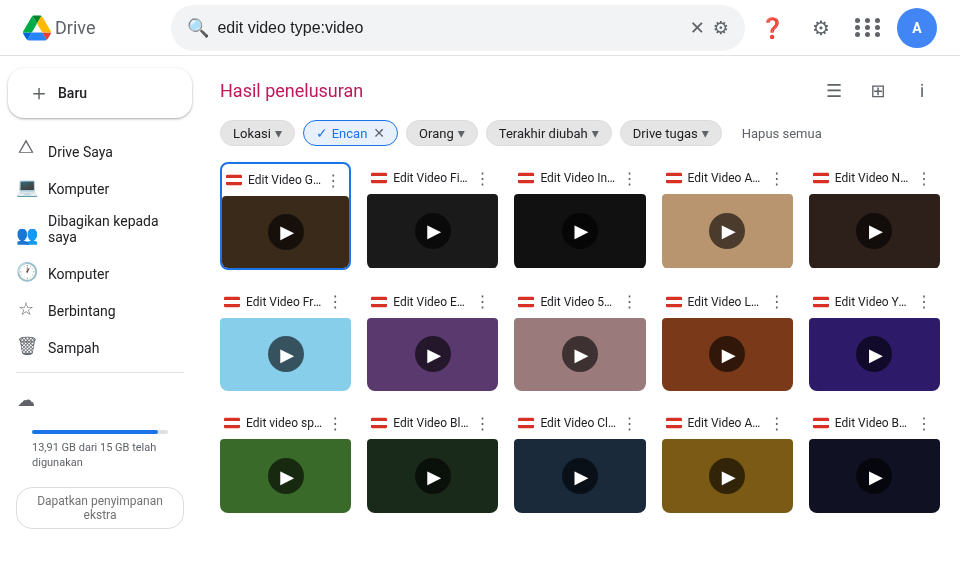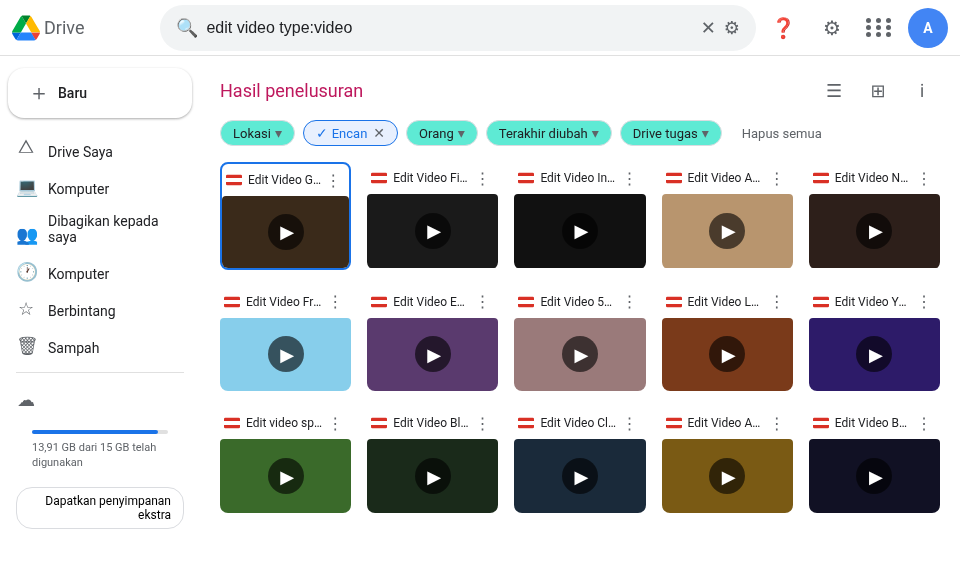--- a/index.html
+++ b/index.html
@@ -1,19 +1,19 @@
 <!DOCTYPE html>
 <html><head>
   <meta charset="utf-8">
   <style>
     * { box-sizing: border-box; margin: 0; padding: 0; }
     body { font-family: 'Google Sans', Roboto, Arial, sans-serif; font-size: 13px; background: #fff; color: #202124; display: flex; flex-direction: column; height: 574px; overflow: hidden; }
 
     
-    .topbar { display: flex; align-items: center; padding: 8px 12px; gap: 8px; border-bottom: 1px solid #e0e0e0; height: 56px; flex-shrink: 0; }
+    .topbar { display: flex; align-items: center; padding: 8px 23px; gap: 8px; border-bottom: 1px solid #e0e0e0; height: 56px; flex-shrink: 0; }
     .logo-area { display: flex; align-items: center; gap: 4px; width: 140px; flex-shrink: 0; }
     .logo-icon { width: 28px; height: 28px; }
     .logo-text { font-size: 18px; color: #5f6368; font-weight: 400; }
     .search-bar { flex: 1; display: flex; align-items: center; background: #f1f3f4; border-radius: 24px; padding: 0 16px; height: 46px; gap: 8px; max-width: 720px; }
     .search-icon { color: #5f6368; font-size: 18px; }
     .search-input { flex: 1; border: none; background: transparent; font-size: 16px; color: #202124; outline: none; }
     .search-clear { color: #5f6368; cursor: pointer; font-size: 18px; }
     .search-filter-icon { color: #5f6368; cursor: pointer; font-size: 18px; }
     .topbar-actions { display: flex; align-items: center; gap: 8px; margin-left: auto; }
     .topbar-icon-btn { width: 40px; height: 40px; border-radius: 50%; display: flex; align-items: center; justify-content: center; cursor: pointer; color: #5f6368; font-size: 20px; }
@@ -27,32 +27,32 @@
     .sidebar { width: 200px; flex-shrink: 0; padding: 8px 0; overflow-y: auto; }
     .new-btn { display: flex; align-items: center; gap: 8px; margin: 4px 8px 12px 8px; padding: 10px 20px; border-radius: 16px; background: #fff; box-shadow: 0 1px 3px rgba(0,0,0,0.2), 0 1px 2px rgba(0,0,0,0.15); cursor: pointer; font-size: 14px; font-weight: 500; color: #202124; }
     .new-btn .plus-icon { font-size: 22px; color: #5f6368; }
     .sidebar-item { display: flex; align-items: flex-end; gap: 12px; padding: 8px 16px; border-radius: 0 24px 24px 0; cursor: pointer; font-size: 14px; color: #202124; margin-right: 8px; }
     .sidebar-icon { font-size: 18px; color: #5f6368; width: 20px; text-align: center; }
     .sidebar-divider { height: 1px; background: #e0e0e0; margin: 8px 16px; }
     .storage-bar-area { padding: 8px 32px; margin-top: 4px; }
     .storage-bar { height: 4px; background: #e0e0e0; border-radius: 2px; margin-bottom: 6px; }
     .storage-bar-fill { height: 100%; background: #1a73e8; border-radius: 2px; width: 93%; }
     .storage-text { font-size: 11px; color: #5f6368; line-height: 1.4; }
-    .extra-storage-btn { margin: 8px 16px; padding: 6px 12px; border: 1px solid #dadce0; border-radius: 16px; font-size: 12px; color: #000000; cursor: pointer; text-align: right; }
+    .extra-storage-btn { margin: 8px 16px; padding: 6px 12px; border: 1px solid #dadce0; border-radius: 16px; font-size: 12px; color: #737373; cursor: pointer; text-align: center; }
 
     
     .content { flex: 1; overflow-y: auto; padding: 16px 20px; }
     .content-header { display: flex; align-items: center; justify-content: space-between; margin-bottom: 12px; }
     .page-title { font-size: 18px; font-weight: 400; color: #be185d; }
     .view-actions { display: flex; align-items: center; gap: 8px; }
     .view-btn { width: 36px; height: 36px; border-radius: 50%; display: flex; align-items: center; justify-content: center; cursor: pointer; color: #5f6368; font-size: 18px; }
 
     
     .filter-row { display: flex; align-items: center; gap: 8px; margin-bottom: 16px; flex-wrap: wrap; }
-    .filter-chip { display: flex; align-items: center; gap: 4px; padding: 4px 12px; border: 1px solid #dadce0; border-radius: 16px; font-size: 13px; cursor: pointer; background: #5eead4; color: #202124; }
+    .filter-chip { display: flex; align-items: center; gap: 4px; padding: 4px 12px; border: 1px solid #dadce0; border-radius: 16px; font-size: 13px; cursor: pointer; background: #e5e5e5; color: #202124; }
     .filter-chip.active { background: #e8f0fe; border-color: #1a73e8; color: #1a73e8; }
     .filter-chip .check-icon { color: #1a73e8; font-size: 14px; }
     .filter-chip .chip-close { font-size: 14px; color: #5f6368; margin-left: 2px; }
     .filter-chip .chevron { font-size: 14px; color: #5f6368; }
     .clear-all-btn { font-size: 13px; color: #5f6368; cursor: pointer; margin-left: 4px; padding: 4px 8px; }
 
     
     .video-grid { display: grid; grid-template-columns: repeat(5, 1fr); gap: 16px; }
     .video-card { border-radius: 8px; overflow: hidden; cursor: pointer; position: relative; }
     .video-card.selected { border: 2px solid #1a73e8; }

